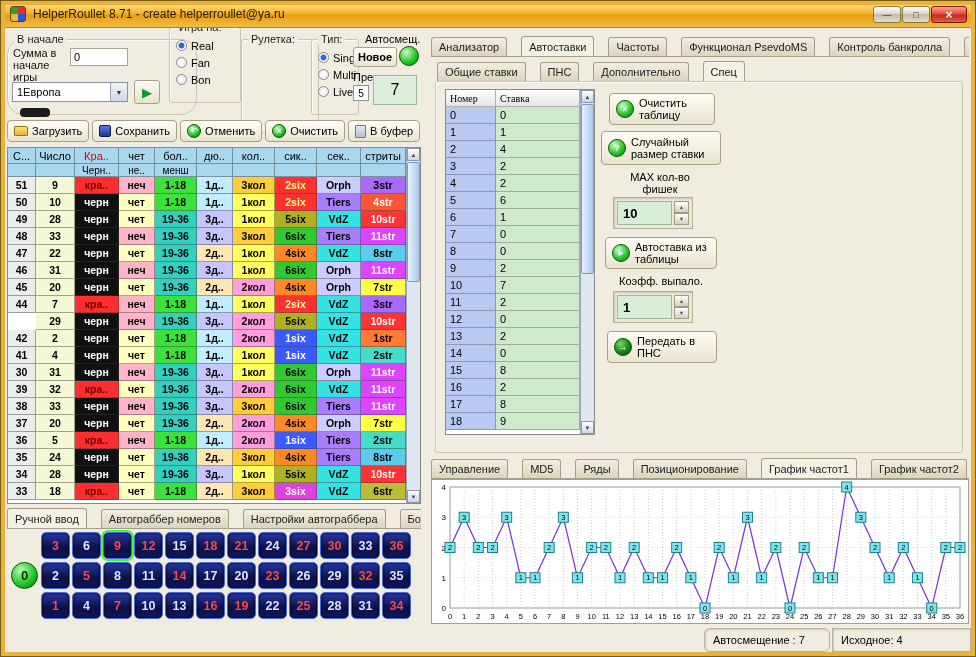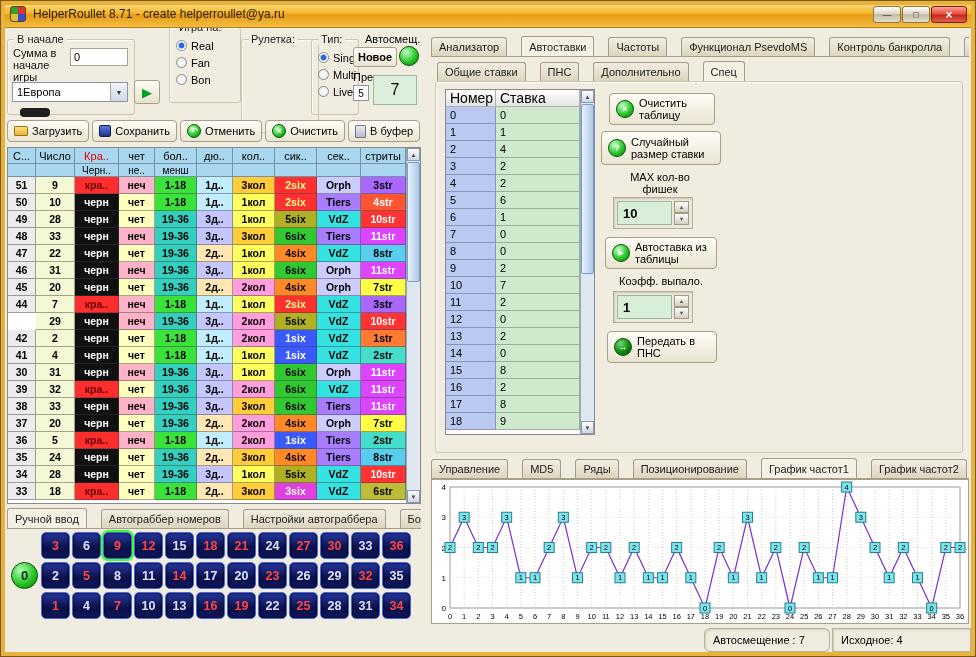--- a/index.html
+++ b/index.html
@@ -10,21 +10,21 @@
   .titlebar{position:absolute;left:0;top:0;width:100%;height:27px;background:linear-gradient(#ffe79a,#f5b830 45%,#e79d13 55%,#f2bc46);display:flex;align-items:center;padding:0 9px;border-bottom:1px solid #b5820e;z-index:40;}
   .app-icon{width:16px;height:16px;border-radius:3px;background:conic-gradient(#e03030 0 25%,#3050e0 0 50%,#e0c030 0 75%,#30a030 0);border:1px solid #604010;}
   .title-text{margin-left:7px;font-size:12px;color:#241a00;}
   .winbtn{position:absolute;top:5px;height:17px;border:1px solid #8a7a40;border-radius:3px;display:flex;align-items:center;justify-content:center;font-size:9px;background:linear-gradient(#ffffff,#d8d2c2 50%,#c2bca8 50%,#e2dccc);color:#333;z-index:45;}
   .winbtn.min{left:872px;width:28px;}
   .winbtn.max{left:901px;width:28px;}
   .winbtn.close{left:930px;width:36px;background:linear-gradient(#ffa090,#e55040 45%,#c42818 55%,#e06050);color:#fff;font-size:12px;font-weight:bold;border-color:#7a1808;}
   
   .groupbox{position:absolute;border:1px solid #cdc5ae;border-radius:3px;box-shadow:inset 1px 1px 0 rgba(255,255,255,.8);}
   .gcap{position:absolute;top:-7px;left:6px;background:#f0ede0;padding:0 3px;font-size:11px;color:#222;white-space:nowrap;}
-  .g-start{left:6px;top:38px;width:128px;height:76px;}
+  .g-start{left:6px;top:38px;width:190px;height:76px;border-radius:16px;}
   .sum-lbl{position:absolute;left:5px;top:7px;width:56px;font-size:11px;line-height:12px;color:#111;}
   .sum-input{position:absolute;left:62px;top:8px;width:58px;height:18px;border:1px solid #a8a295;background:#fff;font-size:11px;padding:0 3px;}
   .combo{position:absolute;left:4px;top:42px;width:116px;height:20px;border:1px solid #8a96a8;background:#fff;display:flex;align-items:center;}
   .combo-text{flex:1;font-size:11px;padding-left:4px;white-space:nowrap;overflow:hidden;}
   .combo-btn{width:17px;height:100%;background:linear-gradient(#f4f4f4,#cfd8e8);border-left:1px solid #9aa6b8;font-size:7px;display:flex;align-items:center;justify-content:center;color:#334;}
   .play-btn{position:absolute;left:126px;top:40px;width:26px;height:24px;background:linear-gradient(#fdfbf4,#e7e1ce);border:1px solid #a89f86;border-radius:3px;display:flex;align-items:center;justify-content:center;}
   .play-tri{color:#00a020;font-size:13px;}
   .pill{position:absolute;left:12px;top:68px;width:30px;height:9px;background:#1d1d1d;border-radius:4px;}
   .g-game{left:168px;top:26px;width:72px;height:76px;}
   .g-roulette{left:240px;top:38px;width:78px;height:94px;}
@@ -83,21 +83,21 @@
   .zero{position:absolute;left:4px;top:31px;width:27px;height:27px;border-radius:50%;background:radial-gradient(circle at 35% 30%,#b0ffb0,#20c020 60%,#007800);border:1px solid #005000;color:#003000;font-weight:bold;font-size:13px;display:flex;align-items:center;justify-content:center;}
   
   .sb{position:absolute;top:627px;height:24px;background:#f0ede0;border:1px solid #b9b19b;box-shadow:inset 1px 1px 2px rgba(120,110,80,.25);display:flex;align-items:center;padding:0 8px;font-size:11px;white-space:nowrap;}
   .sb1{left:5px;width:696px;}
   .sb2{left:703px;width:126px;border-radius:6px;}
   .sb3{left:831px;width:139px;}
   
   .right-group{position:absolute;left:434px;top:80px;width:528px;height:372px;border:1px solid #cdc5ae;border-radius:3px;box-shadow:inset 1px 1px 0 rgba(255,255,255,.8);}
   .bets-table{position:absolute;left:444px;top:88px;width:150px;height:346px;border:1px solid #8a8a8a;background:#fff;}
   .bets-head{position:absolute;left:0;top:0;right:14px;height:17px;display:grid;grid-template-columns:50px 84px;}
-  .bh{background:linear-gradient(#ffffff,#e4e4e4);border-right:1px solid #b0b0b0;border-bottom:1px solid #b0b0b0;font-size:14px;display:flex;align-items:center;padding-left:4px;}
+  .bh{background:linear-gradient(#ffffff,#e4e4e4);border-right:1px solid #b0b0b0;border-bottom:1px solid #b0b0b0;font-size:10px;display:flex;align-items:center;padding-left:4px;font-family:Liberation Serif, serif;}
   .bets-body{position:absolute;left:0;top:17px;right:14px;bottom:0;overflow:hidden;}
   .brow{display:grid;grid-template-columns:50px 84px;height:17px;}
   .bcell{font-size:11px;display:flex;align-items:center;padding-left:4px;border-right:1px solid rgba(0,0,0,.25);border-bottom:1px solid rgba(0,0,0,.25);}
   .bnum{background:#b9c9f2;}
   .bstake{background:#cfe9cd;}
   .rbtn{position:absolute;display:flex;align-items:center;gap:5px;padding:2px 6px;background:linear-gradient(#fefcf6,#e9e3d0);border:1px solid #a89f86;border-radius:4px;font-size:11px;line-height:12px;text-align:left;}
   .rbtn .orb{flex:0 0 auto;width:18px;height:18px;font-size:9px;}
   .rbtn .txt{flex:1;}
   .orb.dark{background:radial-gradient(circle at 35% 30%,#70d870,#108a10 55%,#064006);}
   [data-name="clear-table-icon"]::before{content:"×";font-weight:bold;}

